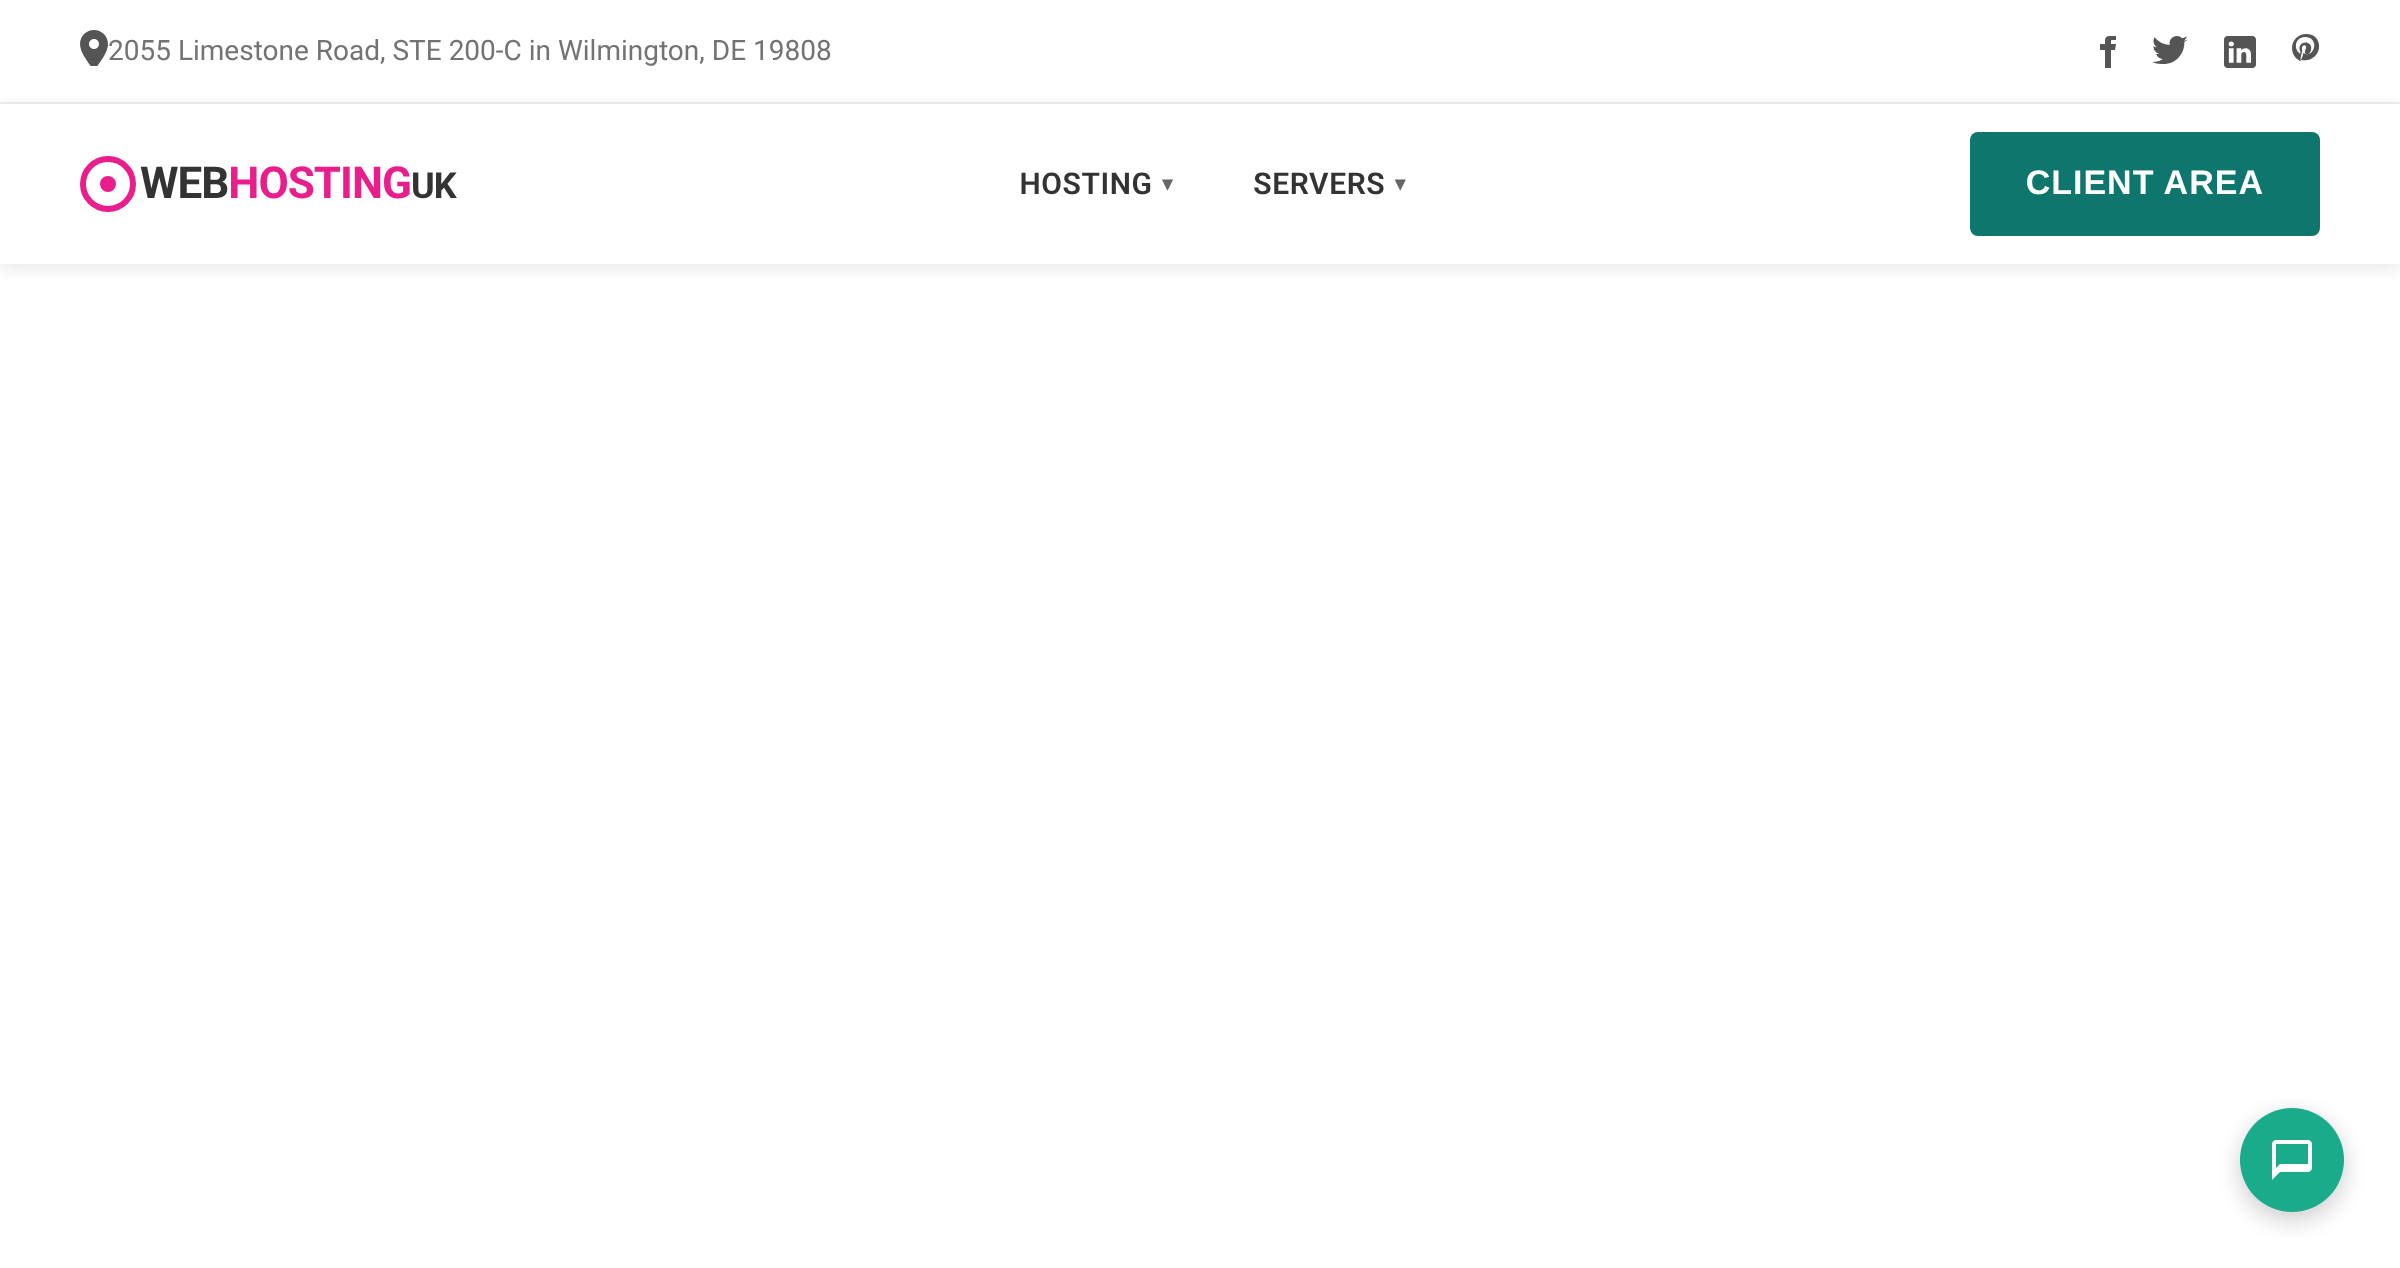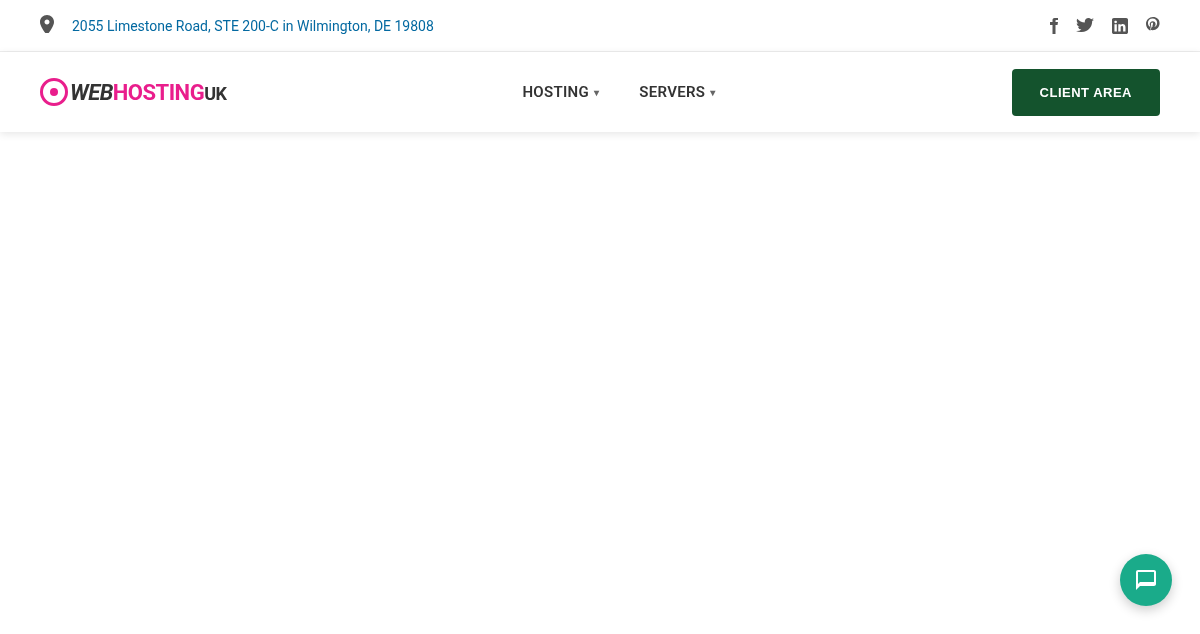--- a/index.html
+++ b/index.html
@@ -24,22 +24,22 @@
       display: flex;
       align-items: center;
       justify-content: space-between;
       padding: 8px 40px;
       height: 52px;
     }
 
     .address-section {
       display: flex;
       align-items: center;
-      gap: 18px;
-      color: #0369a1;
+      gap: 0;
+      color: #737373;
       font-size: 14px;
     }
 
     .location-icon {
       color: #555;
       font-size: 16px;
     }
 
     .social-icons {
       display: flex;
@@ -77,21 +77,20 @@
     }
 
     .logo-text {
       font-size: 22px;
       font-weight: 700;
       letter-spacing: -0.5px;
     }
 
     .logo-web {
       color: #333;
-      font-style: italic;
     }
 
     .logo-hosting {
       color: #e91e8c;
     }
 
     .logo-uk {
       color: #333;
       font-size: 18px;
       margin-top: 27px;
@@ -142,25 +141,25 @@
       text-transform: uppercase;
       letter-spacing: 0.3px;
     }
 
     .chevron {
       font-size: 10px;
       color: #666;
     }
 
     .client-area-btn {
-      background: #14532d;
+      background: #0f766e;
       color: #fff;
       border: none;
       padding: 16px 28px;
-      font-size: 13px;
+      font-size: 17px;
       font-weight: 700;
       text-transform: uppercase;
       letter-spacing: 0.5px;
       cursor: pointer;
       border-radius: 4px;
       white-space: nowrap;
     }
 
     
     .main-content {

